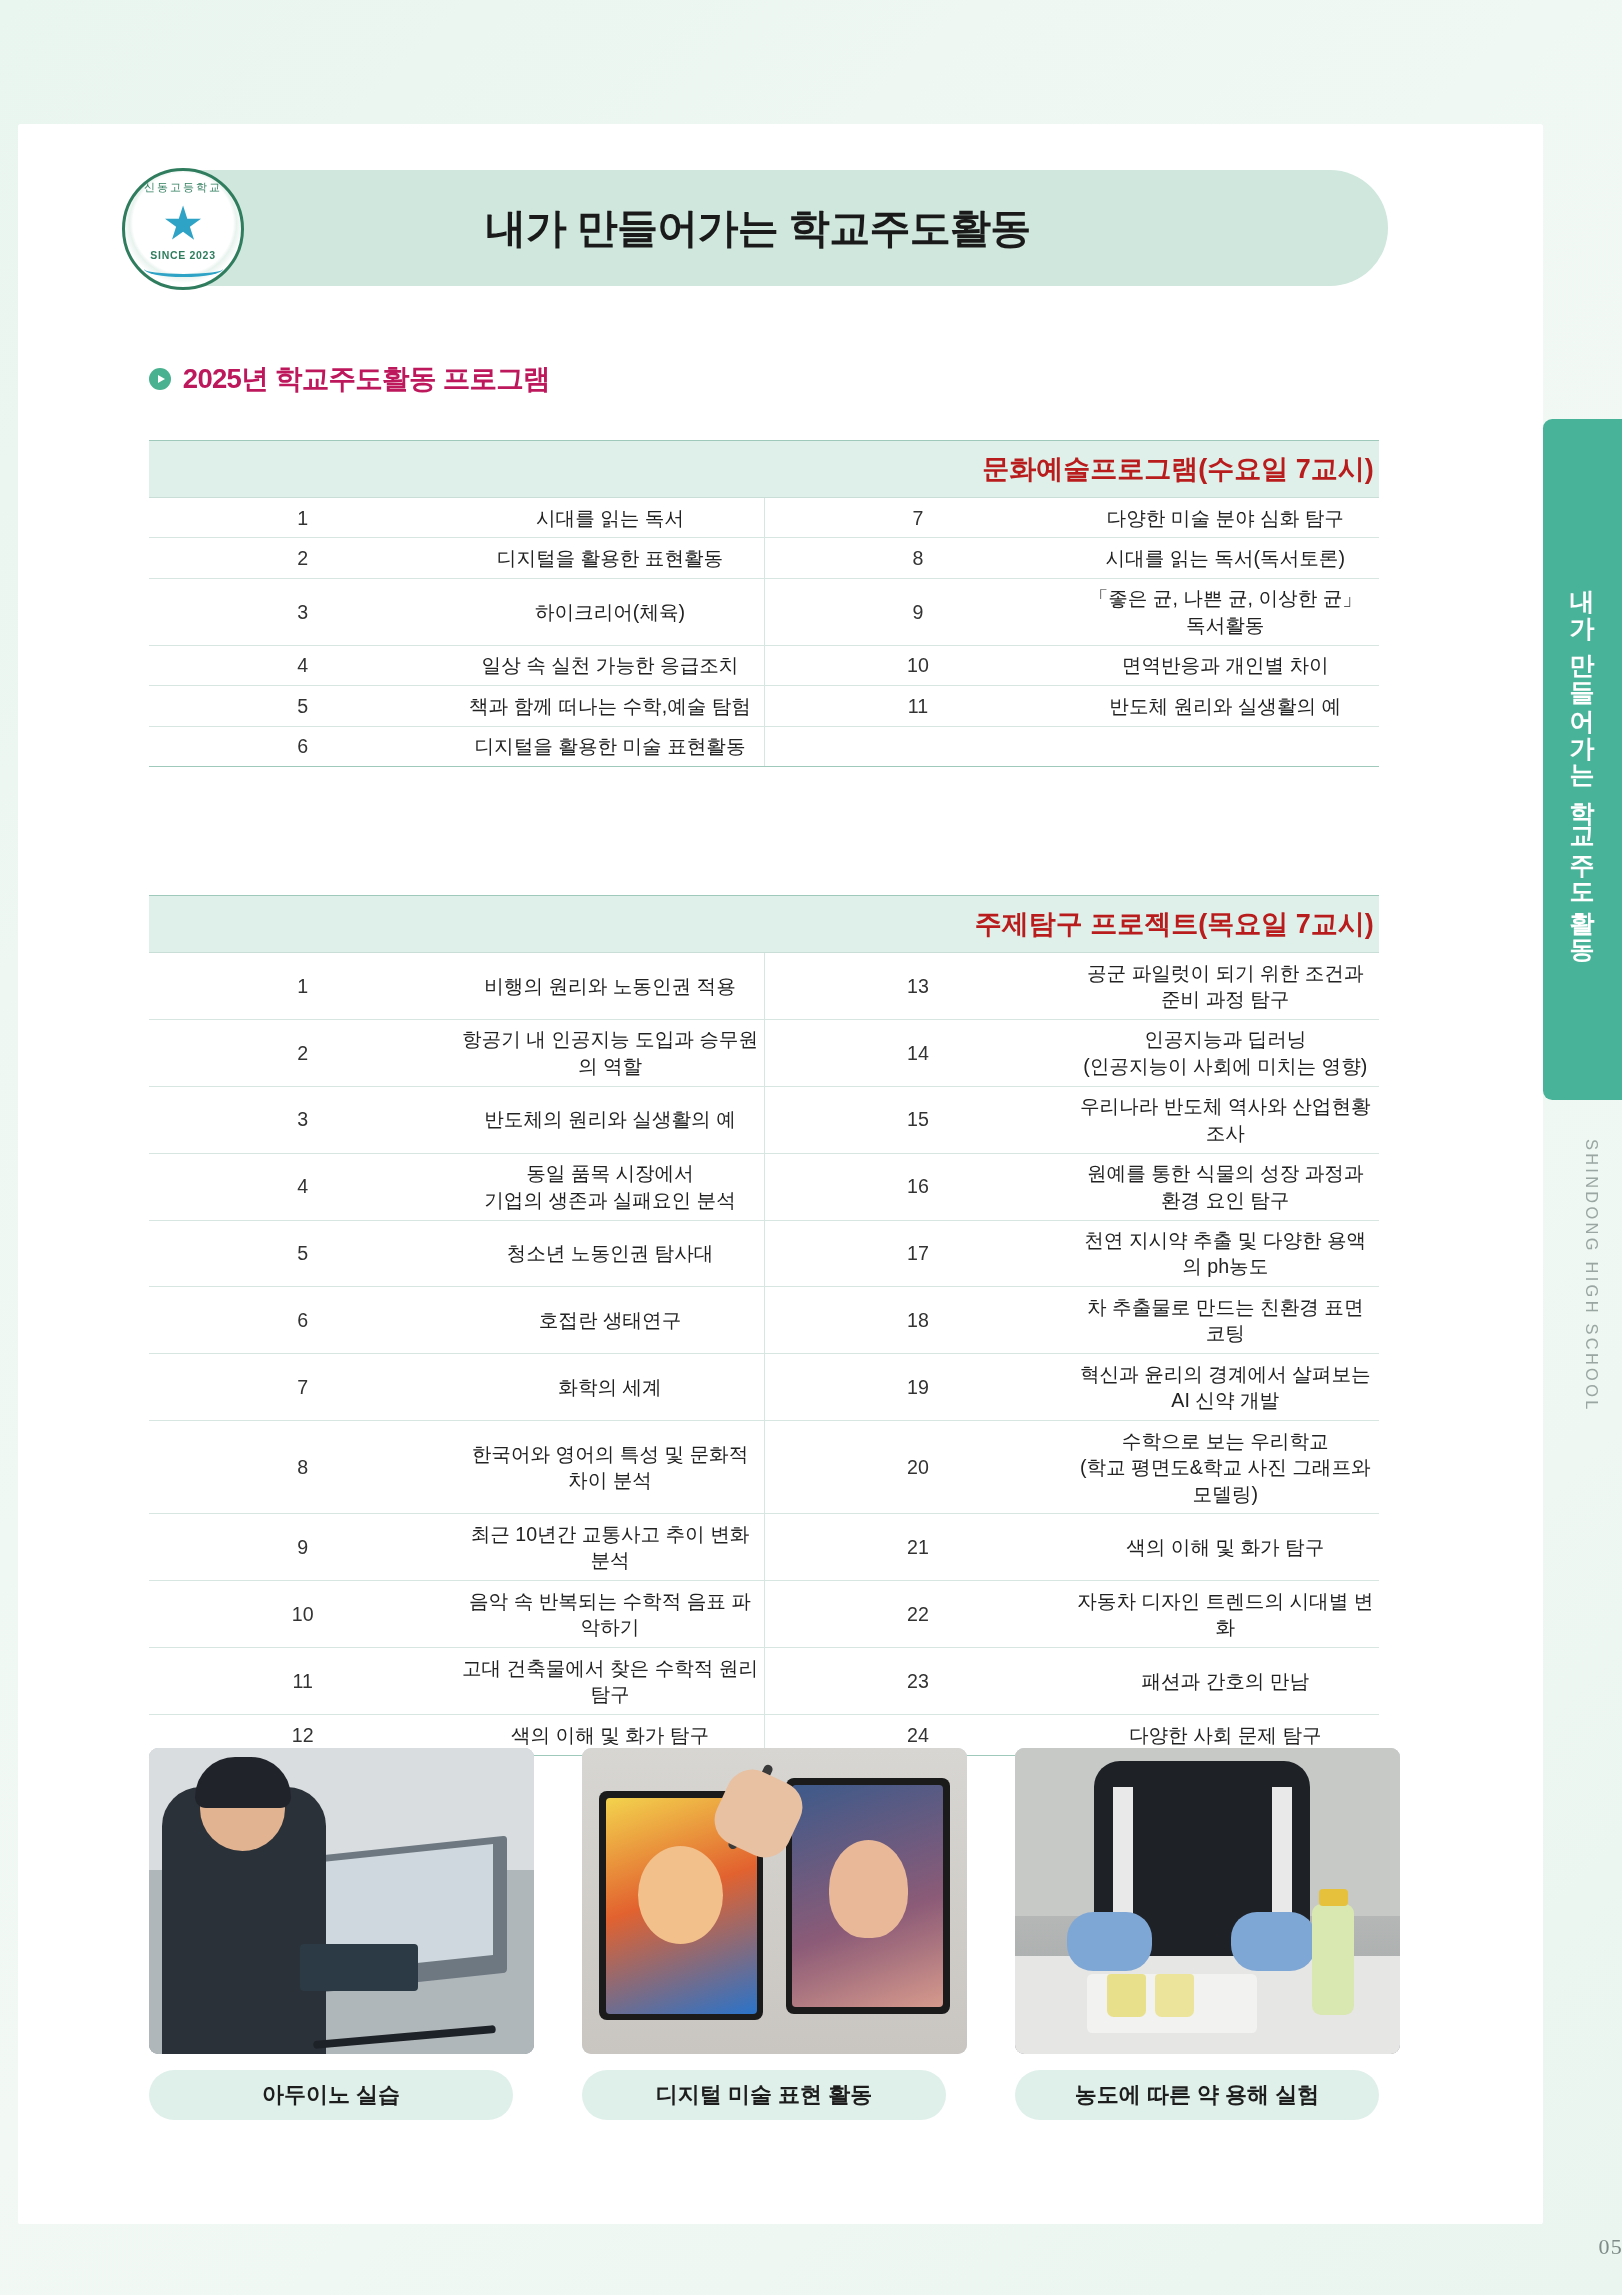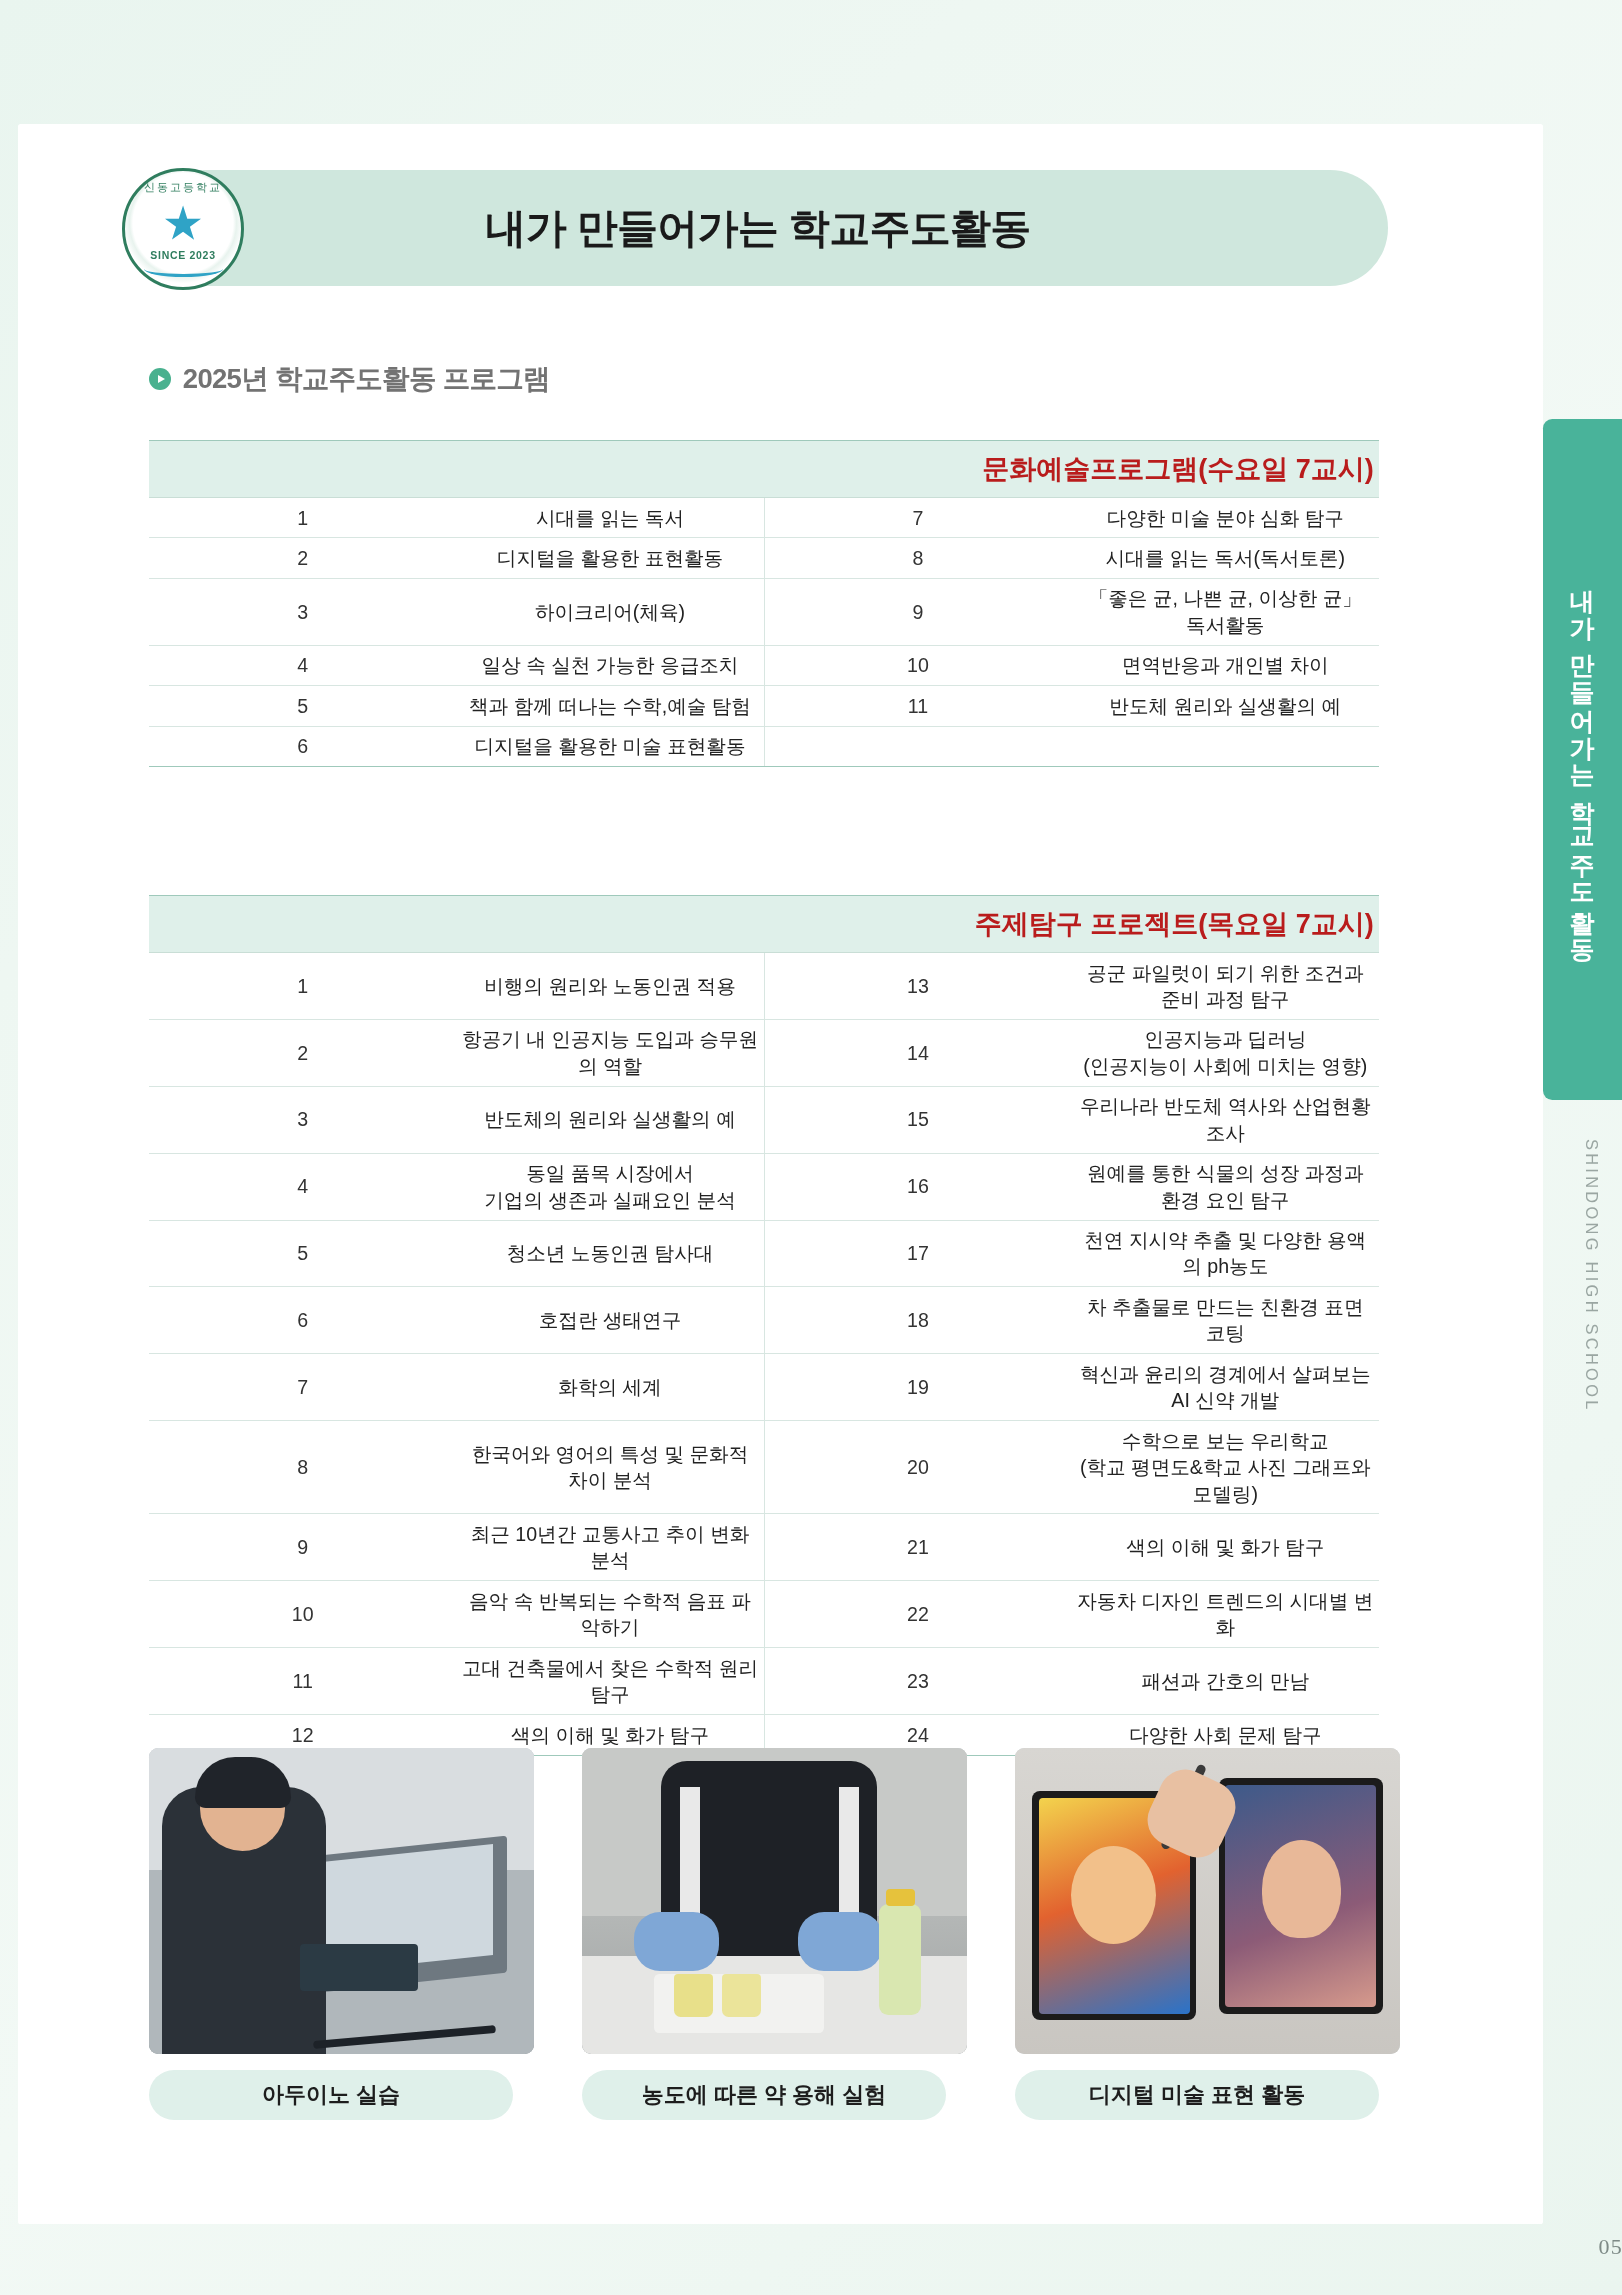--- a/index.html
+++ b/index.html
@@ -117,21 +117,21 @@
     content: "";
     width: 0; height: 0;
     border-left: 7.2px solid #ffffff;
     border-top: 4.6px solid transparent;
     border-bottom: 4.6px solid transparent;
     margin-left: 2px;
   }
   .section-title {
     font-size: 27.5px;
     font-weight: bold;
-    color: #737373;
+    color: #be185d;
     letter-spacing: -0.7px;
   }
 
   
   .tbl {
     position: absolute;
     border-collapse: collapse;
     table-layout: fixed;
     font-size: 19.6px;
     color: #222;
@@ -439,49 +439,49 @@
         <div class="p1-desk"></div>
       <div class="p1-laptop"></div>
         <div class="p1-screen"></div>
       <div class="p1-person"></div>
         <div class="p1-head"></div>
         <div class="p1-hair"></div>
       <div class="p1-board"></div>
         <div class="p1-cable"></div>
     </div>
     <div class="caption">아두이노 실습</div>
+  </div>
+  <div class="photo-card">
+    <div class="photo">
+      <div class="p2-bg"></div>
+      <div class="p2-tab1"></div>
+        <div class="p2-art1"></div>
+        <div class="p2-face1"></div>
+      <div class="p2-tab2"></div>
+        <div class="p2-art2"></div>
+        <div class="p2-face2"></div>
+      <div class="p2-pen"></div>
+        <div class="p2-hand"></div>
+    </div>
+    <div class="caption">디지털 미술 표현 활동</div>
   </div>
   <div class="photo-card">
     <div class="photo">
       <div class="p3-bg"></div>
         <div class="p3-wall"></div>
       <div class="p3-person"></div>
         <div class="p3-stripe"></div>
         <div class="p3-stripe2"></div>
       <div class="p3-bench"></div>
       <div class="p3-glove1"></div>
         <div class="p3-glove2"></div>
       <div class="p3-tray"></div>
         <div class="p3-cup1"></div>
         <div class="p3-cup2"></div>
       <div class="p3-bottle"></div>
         <div class="p3-cap"></div>
     </div>
     <div class="caption">농도에 따른 약 용해 실험</div>
   </div>
-  <div class="photo-card">
-    <div class="photo">
-      <div class="p2-bg"></div>
-      <div class="p2-tab1"></div>
-        <div class="p2-art1"></div>
-        <div class="p2-face1"></div>
-      <div class="p2-tab2"></div>
-        <div class="p2-art2"></div>
-        <div class="p2-face2"></div>
-      <div class="p2-pen"></div>
-        <div class="p2-hand"></div>
-    </div>
-    <div class="caption">디지털 미술 표현 활동</div>
-  </div>
 </div>
 
 <div class="page-num">05</div>
 
 
 </body></html>

